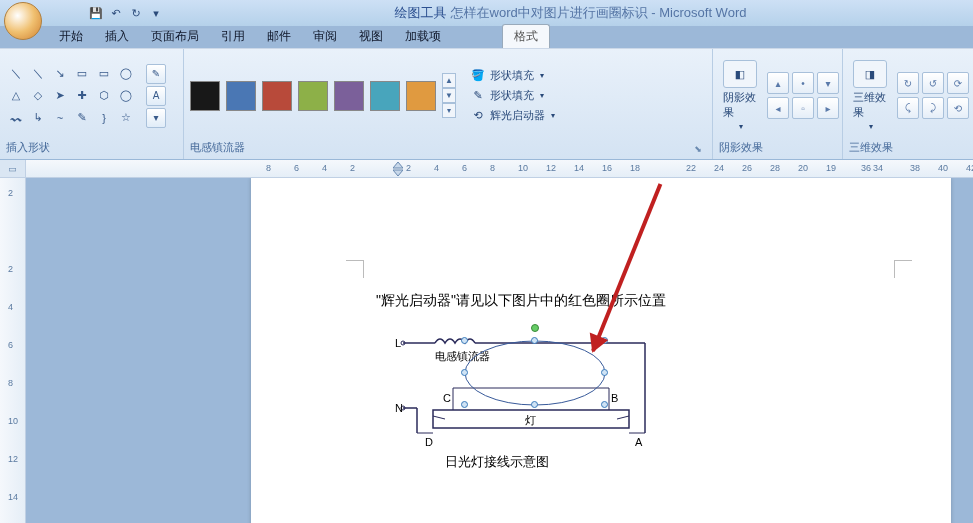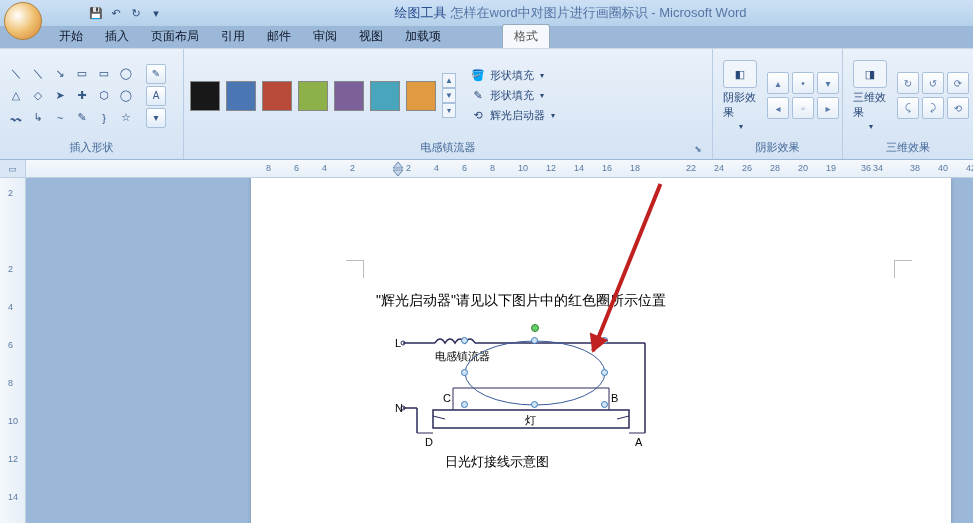--- a/index.html
+++ b/index.html
@@ -17,21 +17,21 @@
 
 .tabs { height: 22px; display: flex; align-items: flex-end; padding-left: 48px; font-size: 12px; }
 .tab { padding: 3px 11px; color: #0f172a; cursor: pointer; }
 .tab.active { background: #f5f8fc; border: 1px solid #9ab; border-bottom: none; border-radius: 3px 3px 0 0; color: #555; }
 .tab.contextual-gap { margin-left: 50px; }
 
 
 .ribbon { height: 112px; background: linear-gradient(#e9f1fa, #d4e3f3); display: flex; border-top: 1px solid #ccd8e8; border-bottom: 1px solid #9ab8d8; }
 .group { border-right: 1px solid #b8cde4; display: flex; flex-direction: column; padding: 4px 6px 2px; }
 .group-body { flex: 1; display: flex; align-items: center; gap: 6px; }
-.group-label { font-size: 11px; color: #466a9a; text-align: center; padding: 2px 0; position: relative; }
+.group-label { font-size: 11px; color: #466a9a; padding: 2px 0; position: relative; }
 .group-dialog { position: absolute; right: 2px; bottom: 2px; width: 12px; height: 12px; font-size: 9px; color: #6a8ab0; cursor: pointer; display: flex; align-items: center; justify-content: center; }
 
 
 .shapes-grid { display: grid; grid-template-columns: repeat(6, 20px); grid-template-rows: repeat(3, 20px); gap: 2px; }
 .shape-cell { border: 1px solid transparent; display: flex; align-items: center; justify-content: center; font-size: 11px; color: #385a8a; cursor: pointer; }
 .shapes-extra { display: flex; flex-direction: column; gap: 2px; margin-left: 4px; }
 .small-btn { width: 20px; height: 20px; border: 1px solid #a8c0da; background: linear-gradient(#fff,#e0ecf8); border-radius: 2px; display: flex; align-items: center; justify-content: center; font-size: 10px; color: #385a8a; cursor: pointer; }
 
 
 .style-gallery { display: flex; gap: 6px; align-items: center; }

